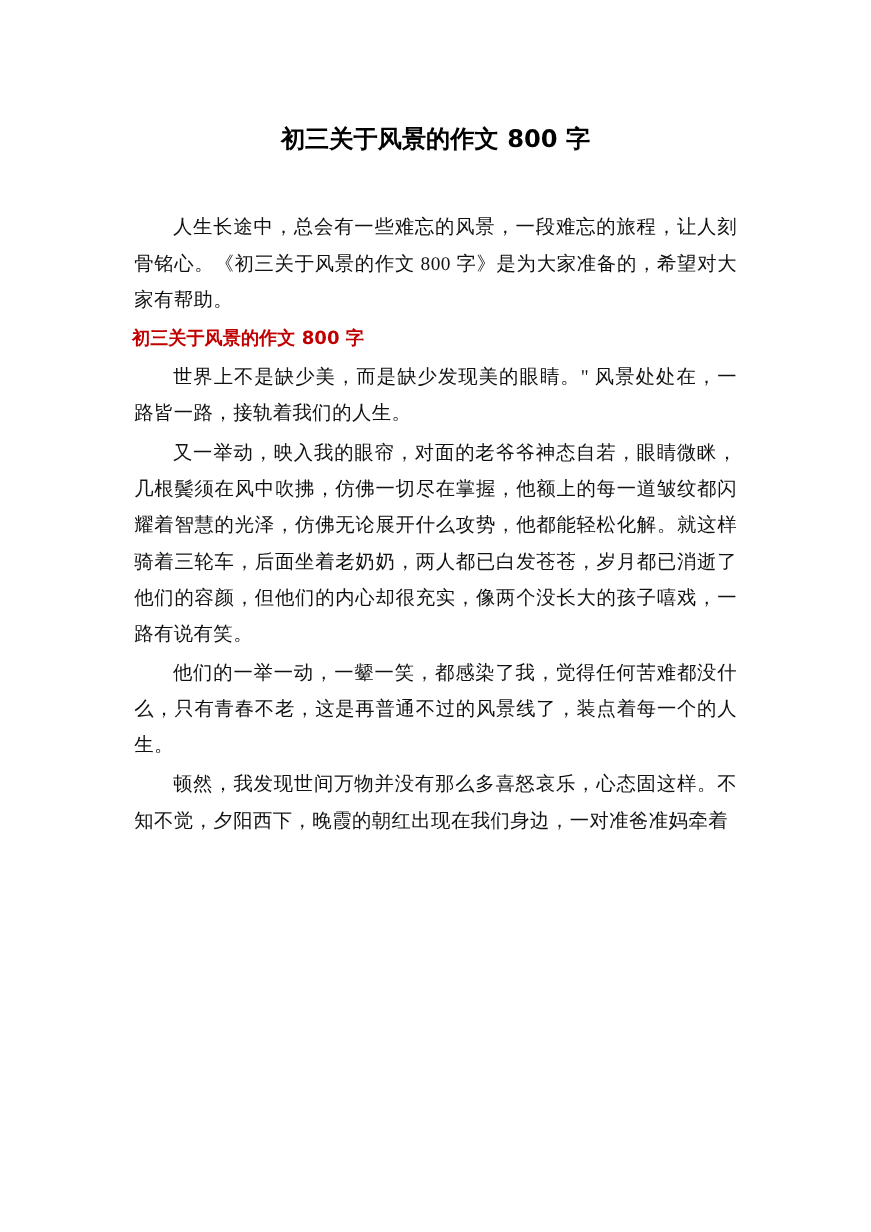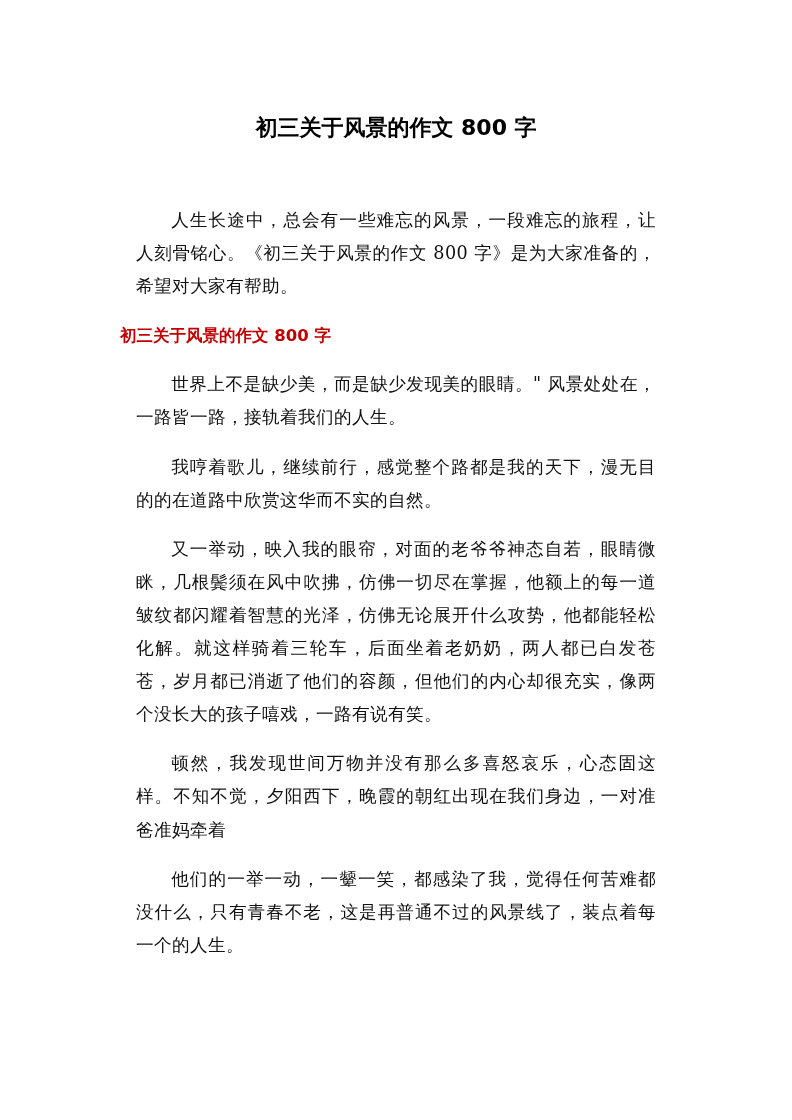--- a/index.html
+++ b/index.html
@@ -34,44 +34,44 @@
       color: #000000;
       margin: 0;
     }
     .body-text {
       position: absolute;
       left: 0;
       top: 188px;
       width: 552px;
     }
     .para {
-      margin: 16px;
+      margin: 2px;
       font-size: 17.6px;
       line-height: 33.1px;
       text-indent: 2em;
       text-align: justify;
       letter-spacing: 0.4px;
+      font-family: Liberation Serif, serif;
     }
     .subheading {
       margin: 0;
       font-family: "DejaVu Sans", "Liberation Sans", sans-serif;
       font-weight: bold;
       font-size: 16.5px;
       line-height: 33.1px;
       color: #c00000;
     }
   </style>
 </head>
 <body>
 
 <div class="page">
   <h1 class="doc-title">初三关于风景的作文 800 字</h1>
 
   <div class="body-text">
     <p class="para">人生长途中，总会有一些难忘的风景，一段难忘的旅程，让人刻骨铭心。《初三关于风景的作文 800 字》是为大家准备的，希望对大家有帮助。</p>
     <p class="subheading">初三关于风景的作文 800 字</p>
     <p class="para">世界上不是缺少美，而是缺少发现美的眼睛。" 风景处处在，一路皆一路，接轨着我们的人生。</p>
-    <p class="para">我哼着歌儿，继续前行，感觉整个路都是我的天下，漫无目的的在道路中欣赏这华而不实的自然。</p>
     <p class="para">又一举动，映入我的眼帘，对面的老爷爷神态自若，眼睛微眯，几根鬓须在风中吹拂，仿佛一切尽在掌握，他额上的每一道皱纹都闪耀着智慧的光泽，仿佛无论展开什么攻势，他都能轻松化解。就这样骑着三轮车，后面坐着老奶奶，两人都已白发苍苍，岁月都已消逝了他们的容颜，但他们的内心却很充实，像两个没长大的孩子嘻戏，一路有说有笑。</p>
+    <p class="para">他们的一举一动，一颦一笑，都感染了我，觉得任何苦难都没什么，只有青春不老，这是再普通不过的风景线了，装点着每一个的人生。</p>
     <p class="para">顿然，我发现世间万物并没有那么多喜怒哀乐，心态固这样。不知不觉，夕阳西下，晚霞的朝红出现在我们身边，一对准爸准妈牵着</p>
-    <p class="para">他们的一举一动，一颦一笑，都感染了我，觉得任何苦难都没什么，只有青春不老，这是再普通不过的风景线了，装点着每一个的人生。</p>
   </div>
 </div>
 
 </body></html>

